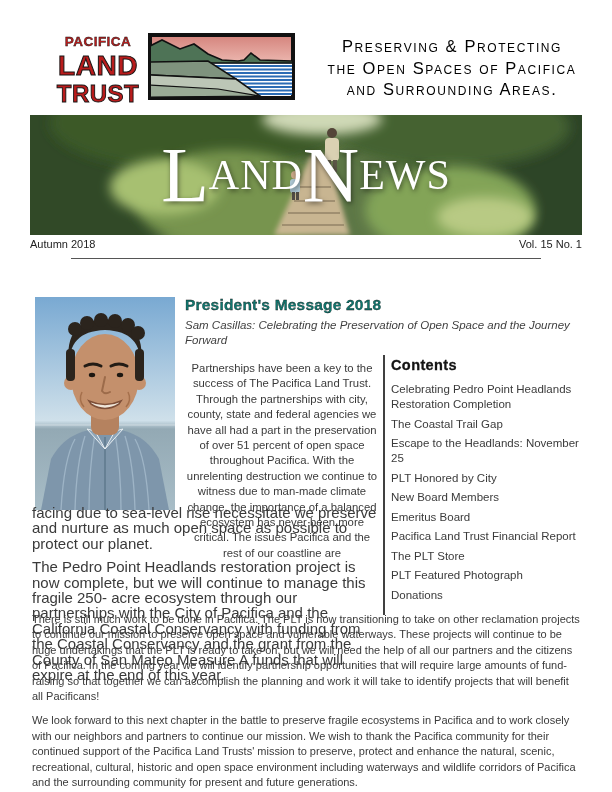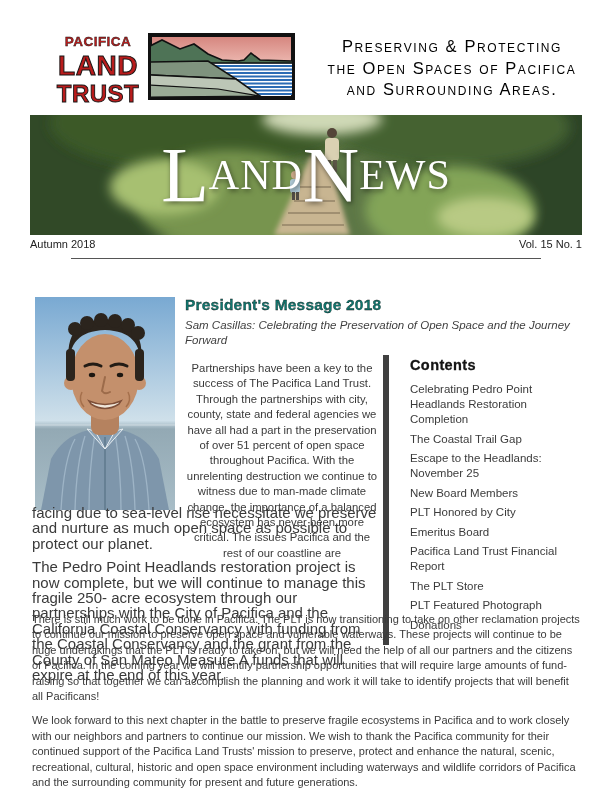--- a/index.html
+++ b/index.html
@@ -34,22 +34,22 @@
                    color:#0f766e;-webkit-text-stroke:.3px #141414;letter-spacing:.2px;}
   .article-subtitle{position:absolute;left:185px;top:318px;width:400px;font-style:italic;
                     font-size:11.5px;line-height:15px;color:#3f3f3f;}
   .col-text{position:absolute;left:185px;top:361px;width:194px;font-size:11.3px;line-height:15.4px;text-align:center;}
   .cont-text{position:absolute;left:32px;top:505px;width:347px;font-size:15px;line-height:15.4px;}
   .cont-text .para2{margin-top:8px;}
   .full-text{position:absolute;left:32px;top:612px;width:550px;font-size:11px;line-height:15.4px;}
   .full-text .para4{margin-top:9px;}
 
   
-  .contents{position:absolute;left:383px;top:355px;width:200px;border-left:6px solid #404040;
-            padding:2px 0 8px 21px;min-height:212px;box-sizing:border-box;}
+  .contents{position:absolute;left:383px;top:355px;width:200px;border-left:2px solid #404040;
+            padding:2px 0 8px 6px;min-height:212px;box-sizing:border-box;}
   .contents-heading{font-size:14.5px;font-weight:700;color:#141414;-webkit-text-stroke:.3px #141414;
                     letter-spacing:.4px;margin-bottom:9px;}
   .contents-item{font-size:11.5px;line-height:15px;color:#3b3b3b;margin-bottom:4.5px;}
 </style>
 </head>
 <body>
 
 <div class="page">
 
   <div class="wordmark">
@@ -212,22 +212,22 @@
   <div class="article-heading">President's Message 2018</div>
   <div class="article-subtitle">Sam Casillas: Celebrating the Preservation of Open Space and the Journey Forward</div>
 
   <div class="col-text">Partnerships have been a key to the success of The Pacifica Land Trust. Through the partnerships with city, county, state and federal agencies we have all had a part in the preservation of over 51 percent of open space throughout Pacifica. With the unrelenting destruction we continue to witness due to man-made climate change, the importance of a balanced ecosystem has never been more critical. The issues Pacifica and the rest of our coastline are</div>
 
   <div class="contents">
     <div class="contents-heading">Contents</div>
     <div class="contents-item">Celebrating Pedro Point Headlands Restoration Completion</div>
     <div class="contents-item">The Coastal Trail Gap</div>
     <div class="contents-item">Escape to the Headlands: November 25</div>
+    <div class="contents-item">PLT Honored by City</div>
     <div class="contents-item">New Board Members</div>
-    <div class="contents-item">PLT Honored by City</div>
     <div class="contents-item">Emeritus Board</div>
     <div class="contents-item">Pacifica Land Trust Financial Report</div>
     <div class="contents-item">The PLT Store</div>
     <div class="contents-item">PLT Featured Photograph</div>
     <div class="contents-item">Donations</div>
   </div>
 
   <div class="cont-text">
     <div>facing due to sea-level rise necessitate we preserve and nurture as much open space as possible to protect our planet.</div>
     <div class="para2">The Pedro Point Headlands restoration project is now complete, but we will continue to manage this fragile 250- acre ecosystem through our partnerships with the City of Pacifica and the California Coastal Conservancy with funding from the Coastal Conservancy and the grant from the County of San Mateo Measure A funds that will expire at the end of this year.</div>

